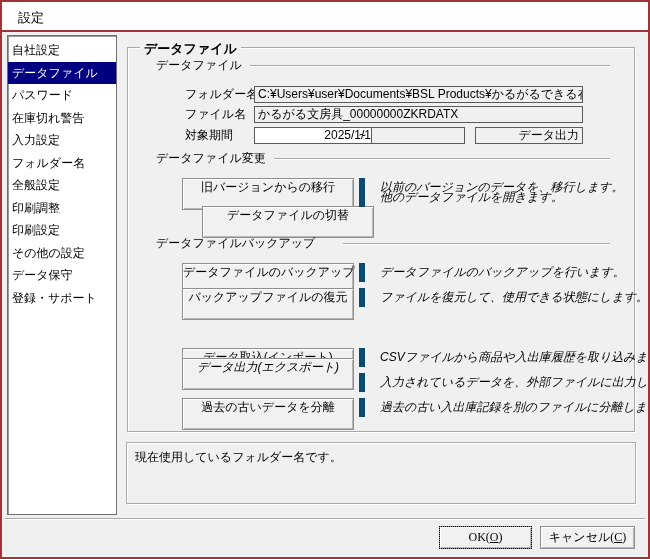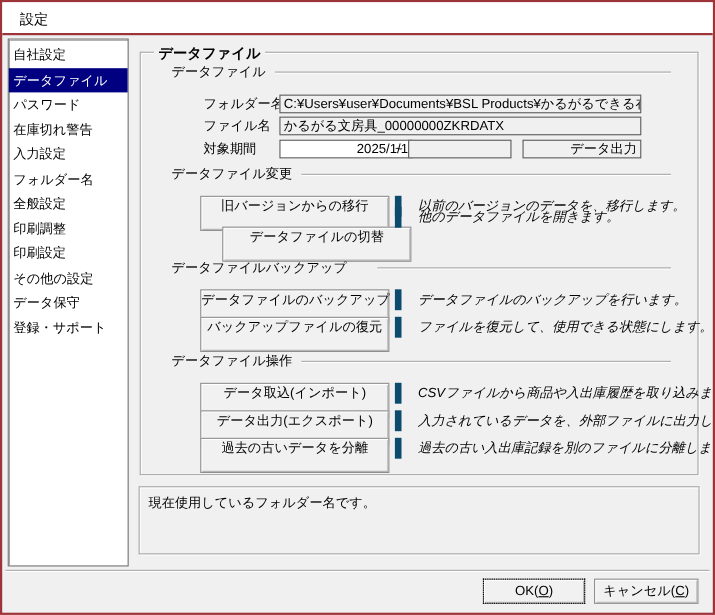--- a/index.html
+++ b/index.html
@@ -60,21 +60,21 @@
     position:absolute;left:124px;top:440px;width:510px;height:62px;box-sizing:border-box;
     border:1px solid #a8a8a8;box-shadow:inset 1px 1px 0 #ffffff,1px 1px 0 #ffffff;
     padding:6px 8px;background:#f0f0f0;
   }
   .divider{position:absolute;left:3px;right:3px;top:516px;height:0;border-top:1px solid #a9a9a9;box-shadow:0 1px 0 #ffffff;}
 
   .footer-btn{
     position:absolute;box-sizing:border-box;height:23px;top:524px;
     background:#f1f1f1;border:1px solid #8f8f8f;
     box-shadow:inset 1px 1px 0 #ffffff,inset -1px -1px 0 #b8b8b8;
-    text-align:center;line-height:20px;font-size:12px;cursor:default;
+    text-align:center;line-height:20px;font-size:12px;cursor:default;font-family:Liberation Serif, serif;
   }
   .footer-btn.ok{left:437px;width:93px;outline:1px dotted #000;outline-offset:-1px;}
   .footer-btn.cancel{left:538px;width:95px;}
   .mn{text-decoration:underline;}
 </style>
 </head>
 <body>
 
 <div class="win">
 
@@ -126,27 +126,23 @@
 
     <div class="sec-header" style="left:28px;top:188px;width:454px;gap:20px;">
       <span class="sec-label">データファイルバックアップ</span>
       <span class="hline"></span>
     </div>
     <div class="btn3d" style="left:54px;top:215px;">データファイルのバックアップ</div>
     <div class="desc" style="left:231px;top:215px;">データファイルのバックアップを行います。</div>
     <div class="btn3d" style="left:54px;top:240px;">バックアップファイルの復元</div>
     <div class="desc" style="left:231px;top:240px;">ファイルを復元して、使用できる状態にします。</div>
 
-    <div class="sec-header" style="left:28px;top:273px;width:454px;">
-      <span class="sec-label">データファイル操作</span>
-      <span class="hline"></span>
-    </div>
     <div class="btn3d" style="left:54px;top:300px;">データ取込(インポート)</div>
     <div class="desc" style="left:231px;top:300px;">CSVファイルから商品や入出庫履歴を取り込みます。</div>
-    <div class="btn3d" style="left:54px;top:325px;">データ出力(エクスポート)</div>
+    <div class="btn3d" style="left:54px;top:310px;font-style:italic;">データ出力(エクスポート)</div>
     <div class="desc" style="left:231px;top:325px;">入力されているデータを、外部ファイルに出力します。</div>
     <div class="btn3d" style="left:54px;top:350px;">過去の古いデータを分離</div>
     <div class="desc" style="left:231px;top:350px;">過去の古い入出庫記録を別のファイルに分離します。</div>
   </div>
 
   <div class="helpbox">
     <span>現在使用しているフォルダー名です。</span>
   </div>
 
   <div class="divider"></div>

